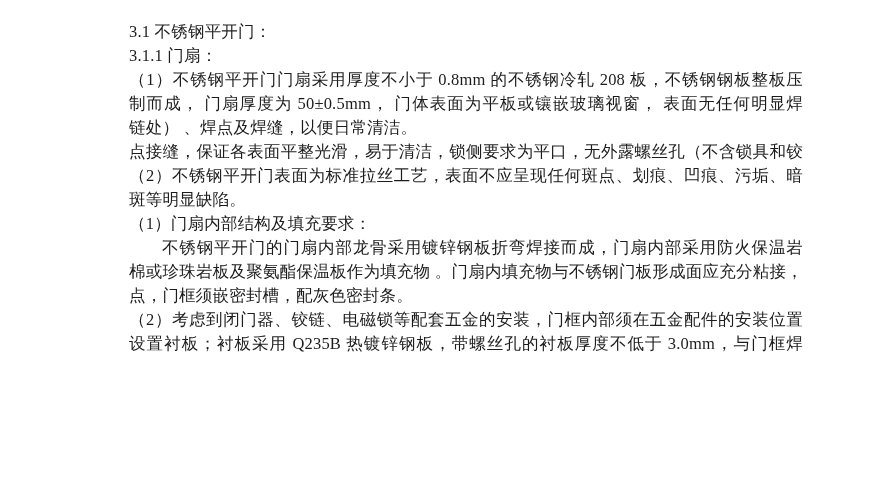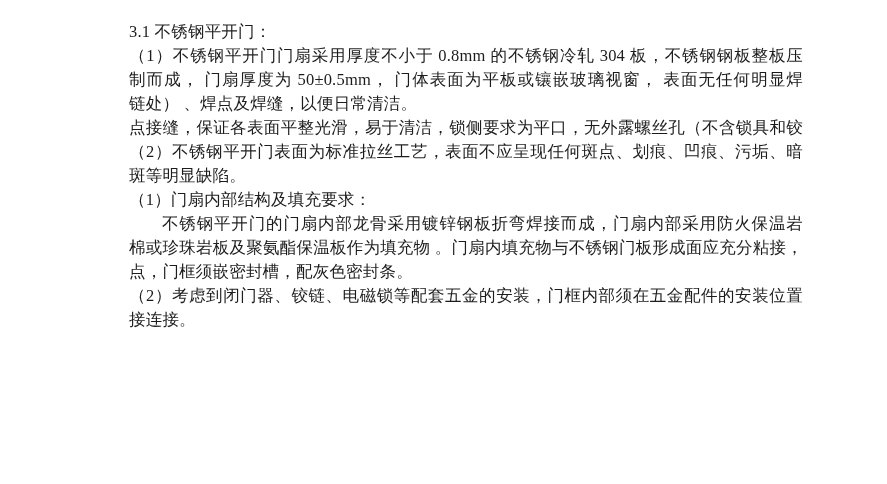--- a/index.html
+++ b/index.html
@@ -40,26 +40,27 @@
   .line.indent {
     text-indent: 2em;
   }
 </style>
 </head>
 <body>
 
 <div class="page">
   <div class="textblock">
     <div class="line">3.1 不锈钢平开门：</div>
-    <div class="line justify">（1）不锈钢平开门门扇采用厚度不小于 0.8mm 的不锈钢冷轧 304 板，不锈钢钢板整板压</div>
+    <div class="line">3.1.1 门扇：</div>
+    <div class="line justify">（1）不锈钢平开门门扇采用厚度不小于 0.8mm 的不锈钢冷轧 208 板，不锈钢钢板整板压</div>
     <div class="line justify">制而成， 门扇厚度为 50±0.5mm， 门体表面为平板或镶嵌玻璃视窗， 表面无任何明显焊</div>
     <div class="line">链处） 、焊点及焊缝，以便日常清洁。</div>
     <div class="line justify">点接缝，保证各表面平整光滑，易于清洁，锁侧要求为平口，无外露螺丝孔（不含锁具和铰</div>
     <div class="line justify">（2）不锈钢平开门表面为标准拉丝工艺，表面不应呈现任何斑点、划痕、凹痕、污垢、暗</div>
     <div class="line">斑等明显缺陷。</div>
     <div class="line">（1）门扇内部结构及填充要求：</div>
     <div class="line justify indent">不锈钢平开门的门扇内部龙骨采用镀锌钢板折弯焊接而成，门扇内部采用防火保温岩</div>
     <div class="line justify">棉或珍珠岩板及聚氨酯保温板作为填充物 。门扇内填充物与不锈钢门板形成面应充分粘接，</div>
     <div class="line">点，门框须嵌密封槽，配灰色密封条。</div>
     <div class="line justify">（2）考虑到闭门器、铰链、电磁锁等配套五金的安装，门框内部须在五金配件的安装位置</div>
-    <div class="line">接连接。</div>
+    <div class="line justify">设置衬板；衬板采用 Q235B 热镀锌钢板，带螺丝孔的衬板厚度不低于 3.0mm，与门框焊</div>
   </div>
 </div>
 
 </body></html>

